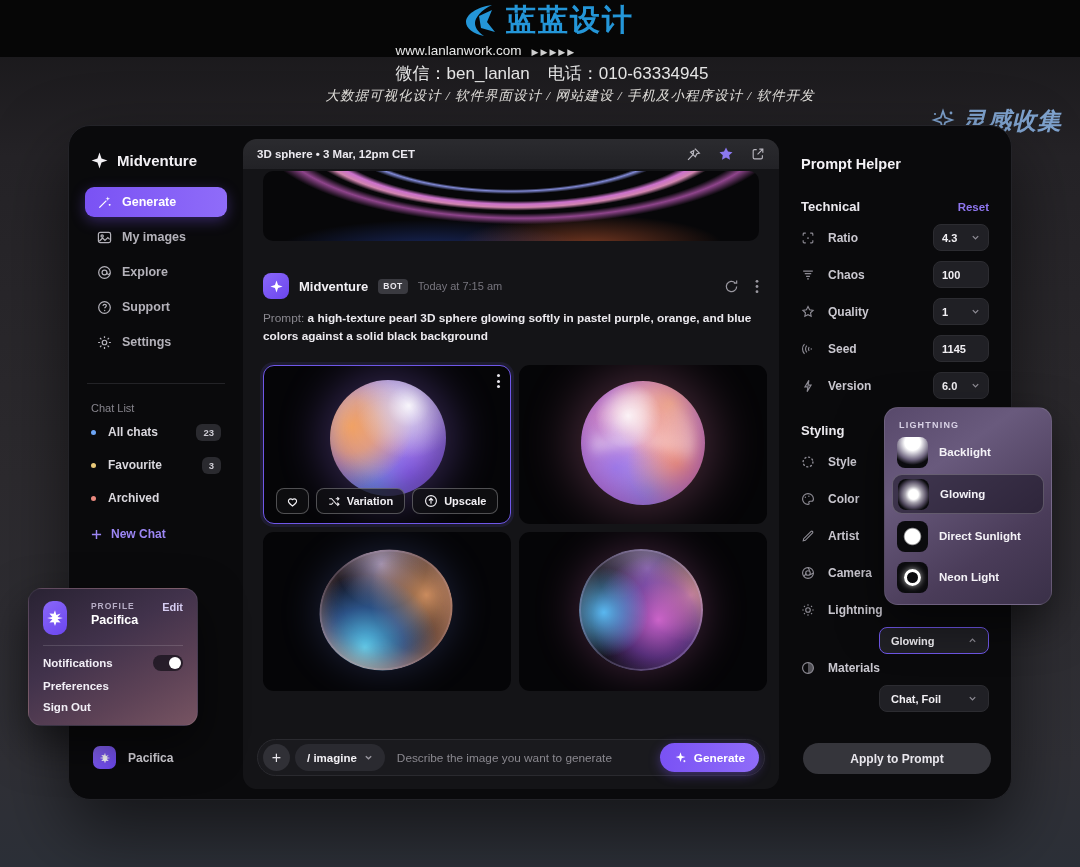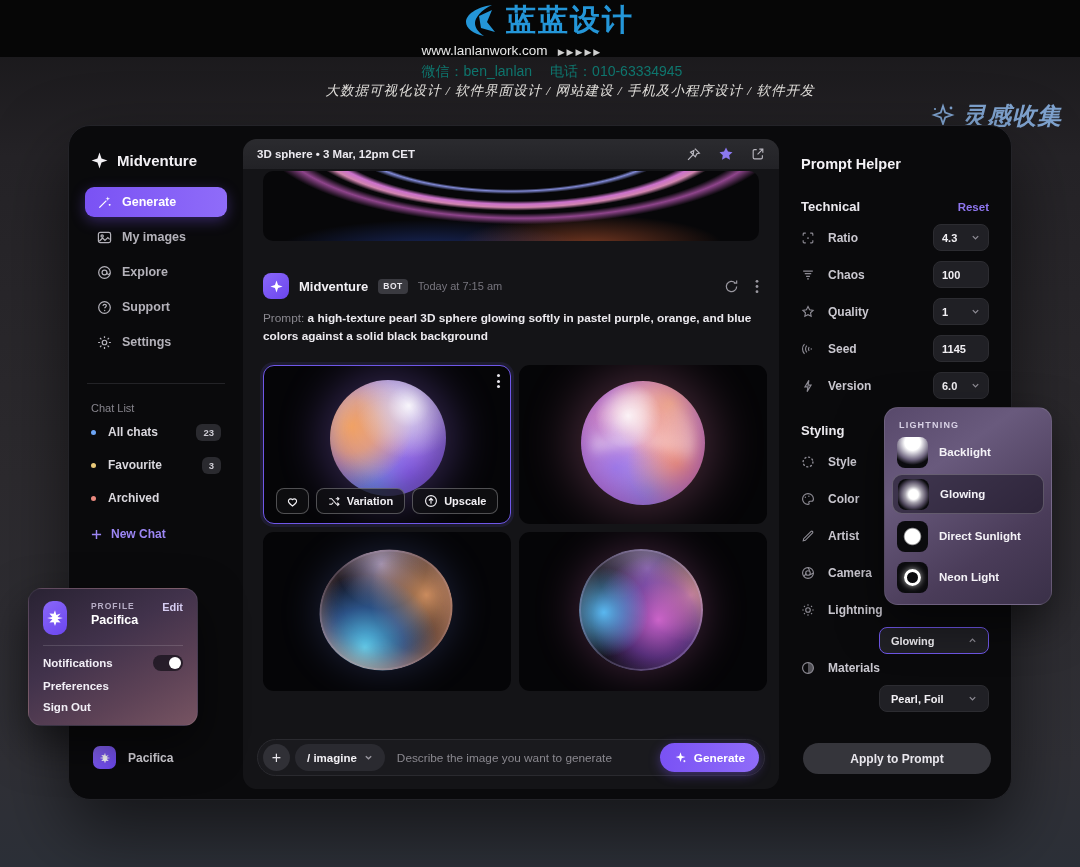--- a/index.html
+++ b/index.html
@@ -9,21 +9,21 @@
 
   
   .site-header { position:absolute; left:0; top:0; width:1080px; height:57px; background:#060606;
                  display:flex; align-items:center;flex-direction:column; }
   .brand-cn { display:flex; align-items:center; gap:8px; margin-left:16px; }
   .brand-cn .logo-glyph { width:36px; height:36px; }
   .brand-cn .logo-text { color:#2496d8; font-size:30px; font-weight:bold; letter-spacing:2px; }
   .site-contact { margin-left:24px; line-height:1.5; }
   .site-contact .row1 { color:#e8e8e8; font-size:13.5px; }
   .site-contact .row1 .arrows { color:#cfcfcf; font-size:9px; letter-spacing:2px; margin-left:10px; }
-  .site-contact .row2 { color:#0f766e; font-size:14px; }
+  .site-contact .row2 { color:#e5e5e5; font-size:17px; }
   .site-contact .row2 .phone { margin-left:18px; }
   .site-services { margin-left:60px; color:#e3e1dd; font-size:13.5px; font-style:italic;
                    font-family:"Liberation Serif", serif; letter-spacing:1px; }
   .site-collect { margin-left:auto; margin-right:18px; display:flex; align-items:center; gap:6px; }
   .site-collect .collect-text { color:#7fa3cf; font-size:24px; font-weight:bold; font-style:italic;
                                 font-family:"Liberation Serif", serif; letter-spacing:1px; }
 
   
   .app-window { position:absolute; left:68px; top:125px; width:944px; height:675px;
                 background:#0a0a0c; border:1px solid #232328; border-radius:22px;
@@ -574,21 +574,21 @@
     <div class="rp-row" style="clear:both; margin-top:13px;">
       <span class="rp-ico">
         <svg width="14" height="14" viewBox="0 0 16 16" fill="none" stroke="currentColor" stroke-width="1.3">
           <circle cx="8" cy="8" r="6.2"></circle>
             <path d="M8 1.8a6.2 6.2 0 010 12.4z" fill="currentColor" stroke="none" opacity=".55"></path>
         </svg>
       </span>
       <span class="rp-label">Materials</span>
     </div>
     <div class="ctl wide" style="margin:4px 0 0 0; float:right;">
-      <span>Pearl, Foil</span>
+      <span>Chat, Foil</span>
       <span class="chev">
           <svg width="9" height="9" viewBox="0 0 10 10" fill="none" stroke="currentColor" stroke-width="1.4">
             <path d="M2 3.5l3 3 3-3"></path>
           </svg>
         </span>
     </div>
 
     <button class="apply-btn">Apply to Prompt</button>
   </div>
 </div>

